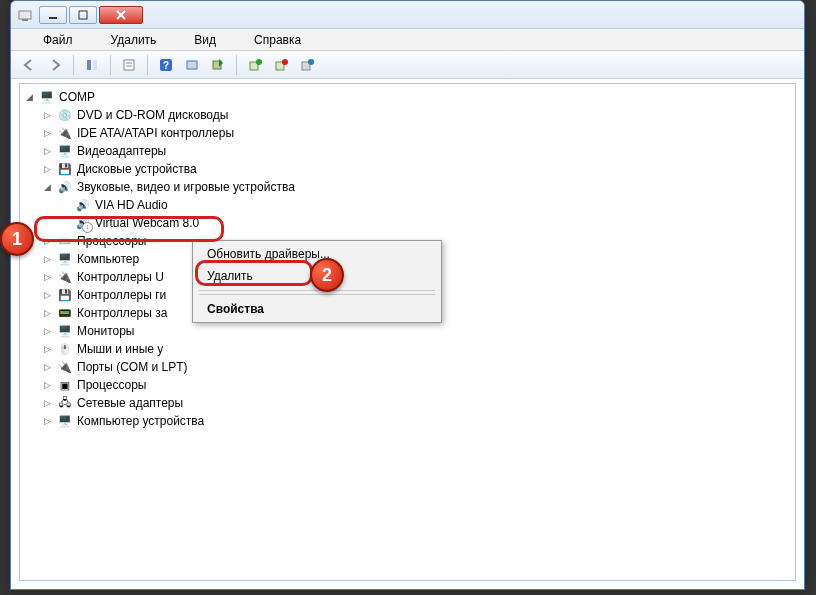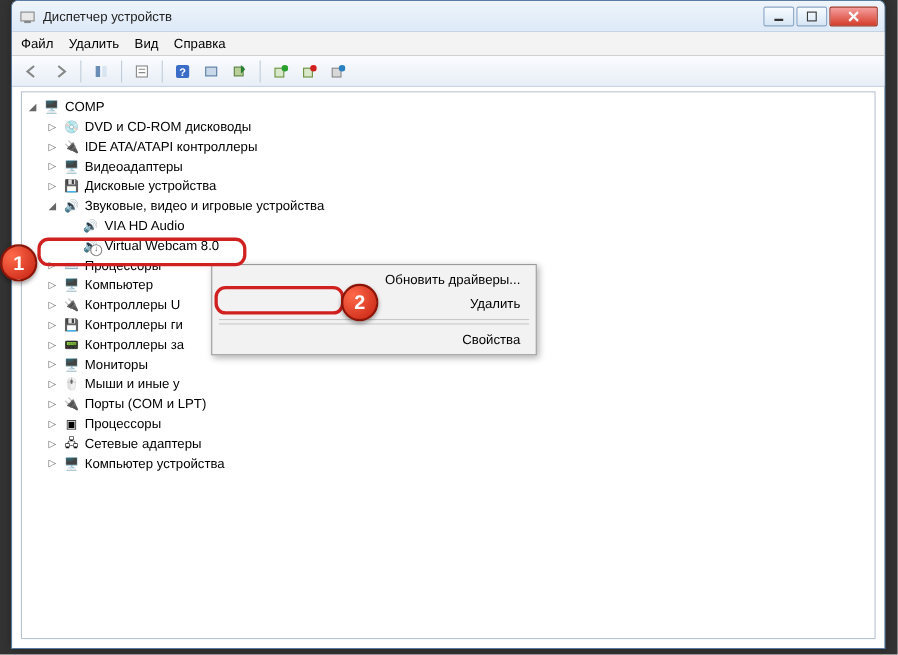--- a/index.html
+++ b/index.html
@@ -5,58 +5,57 @@
 * { box-sizing: border-box; margin: 0; padding: 0; font-family: "Segoe UI", Tahoma, sans-serif; }
 body { background: #333; width: 816px; height: 595px; position: relative; overflow: hidden; }
 .window { position: absolute; left: 10px; top: 0; width: 795px; height: 590px; background: #fff; border: 1px solid #5a7ca0; border-radius: 6px 6px 0 0; box-shadow: 0 0 8px rgba(0,0,0,.3); }
 .titlebar { height: 28px; background: linear-gradient(#eef4fb,#dde9f7); display: flex; align-items: center; padding: 0 6px; border-bottom: 1px solid #b8cde2; border-radius: 6px 6px 0 0; }
 .titlebar .icon { width: 16px; height: 16px; margin-right: 6px; }
 .titlebar .title { font-size: 12px; color: #222; flex: 1; }
 .wbtns { display: flex; gap: 2px; }
 .wbtn { width: 28px; height: 18px; border: 1px solid #8ba6c4; background: linear-gradient(#f7fbff,#d7e6f5); border-radius: 2px; display: flex; align-items: center; justify-content: center; font-size: 10px; cursor: pointer; }
 .wbtn.close { width: 44px; background: linear-gradient(#f5a0a0,#d53c2a); border-color: #a03020; color: #fff; }
 .menubar { height: 22px; background: #f3f3f3; border-bottom: 1px solid #d0d0d0; display: flex; align-items: center; padding: 0 8px; font-size: 12px; gap: 14px; }
-.menubar span { cursor: pointer; }
+.menubar span { cursor: pointer; margin-left: 24px; }
 .toolbar { height: 28px; background: linear-gradient(#fafcff,#e8eef7); border-bottom: 1px solid #c5d2e0; display: flex; align-items: center; padding: 0 6px; gap: 2px; }
 .tbtn { width: 24px; height: 22px; border: 1px solid transparent; border-radius: 2px; display: flex; align-items: center; justify-content: center; cursor: pointer; }
 .tsep { width: 1px; height: 20px; background: #c0ccd8; margin: 0 4px; }
 .tree { position: absolute; left: 8px; right: 8px; top: 82px; bottom: 8px; border: 1px solid #b8c4d0; background: #fff; overflow: auto; padding: 4px 0; font-size: 12px; }
 .node { display: flex; align-items: center; height: 18px; padding-left: 4px; white-space: nowrap; }
 .exp { width: 11px; height: 11px; margin-right: 2px; display: inline-flex; align-items: center; justify-content: center; color: #666; font-size: 9px; }
 .nicon { width: 16px; height: 16px; margin: 0 4px 0 2px; display: inline-flex; align-items: center; justify-content: center; font-size: 11px; }
 .dis-overlay { position: relative; }
 .dis-overlay::after { content: "↓"; position: absolute; bottom: -2px; right: -2px; width: 9px; height: 9px; background: #fff; border: 1px solid #888; border-radius: 50%; font-size: 7px; line-height: 7px; text-align: center; color: #444; }
 .lvl0 { padding-left: 4px; }
 .lvl1 { padding-left: 22px; }
 .lvl2 { padding-left: 40px; }
 .sel { }
 .highlight1 { position: absolute; border: 3px solid #d02020; border-radius: 10px; pointer-events: none; z-index: 5; }
 .highlight1.a { left: 34px; top: 216px; width: 190px; height: 26px; }
 .highlight1.b { left: 195px; top: 260px; width: 118px; height: 26px; }
 .badge { position: absolute; width: 34px; height: 34px; border-radius: 50%; background: radial-gradient(circle at 30% 30%,#ff6a4a,#c42010); color: #fff; font-weight: bold; font-size: 18px; display: flex; align-items: center; justify-content: center; border: 2px solid #8a1508; box-shadow: 0 2px 4px rgba(0,0,0,.4); z-index: 6; }
 .badge.b1 { left: 0px; top: 222px; }
 .badge.b2 { left: 310px; top: 258px; }
-.ctxmenu { position: absolute; left: 192px; top: 240px; width: 296px; background: #f2f2f2; border: 1px solid #9a9a9a; box-shadow: 2px 2px 6px rgba(0,0,0,.3); font-size: 12px; z-index: 4; padding: 2px; text-align: right; }
+.ctxmenu { position: absolute; left: 192px; top: 240px; width: 250px; background: #f2f2f2; border: 1px solid #9a9a9a; box-shadow: 2px 2px 6px rgba(0,0,0,.3); font-size: 12px; z-index: 4; padding: 2px; }
 .ctxitem { padding: 4px 12px; cursor: pointer; }
 .ctxsep { height: 1px; background: #c8c8c8; margin: 3px 4px; }
-.ctxitem.bold { font-weight: normal; }
+.ctxitem.bold { font-weight: bold; }
 svg { display: block; }
 </style>
 </head>
 <body>
 
 <div class="window">
   <div class="titlebar">
     <span class="icon">
       <svg width="16" height="16">
           <rect x="2" y="4" width="12" height="8" fill="#e8e8e8" stroke="#888"></rect>
           <rect x="5" y="12" width="6" height="2" fill="#888"></rect>
         </svg>
     </span>
-    <span class="title">Диспетчер устройств</span>
     <div class="wbtns">
       <div class="wbtn">
           <svg width="10" height="10">
             <line x1="1" y1="8" x2="9" y2="8" stroke="#333" stroke-width="2"></line>
           </svg>
         </div>
       <div class="wbtn">
           <svg width="10" height="10">
             <rect x="1" y="1" width="8" height="8" fill="none" stroke="#333"></rect>
           </svg>

